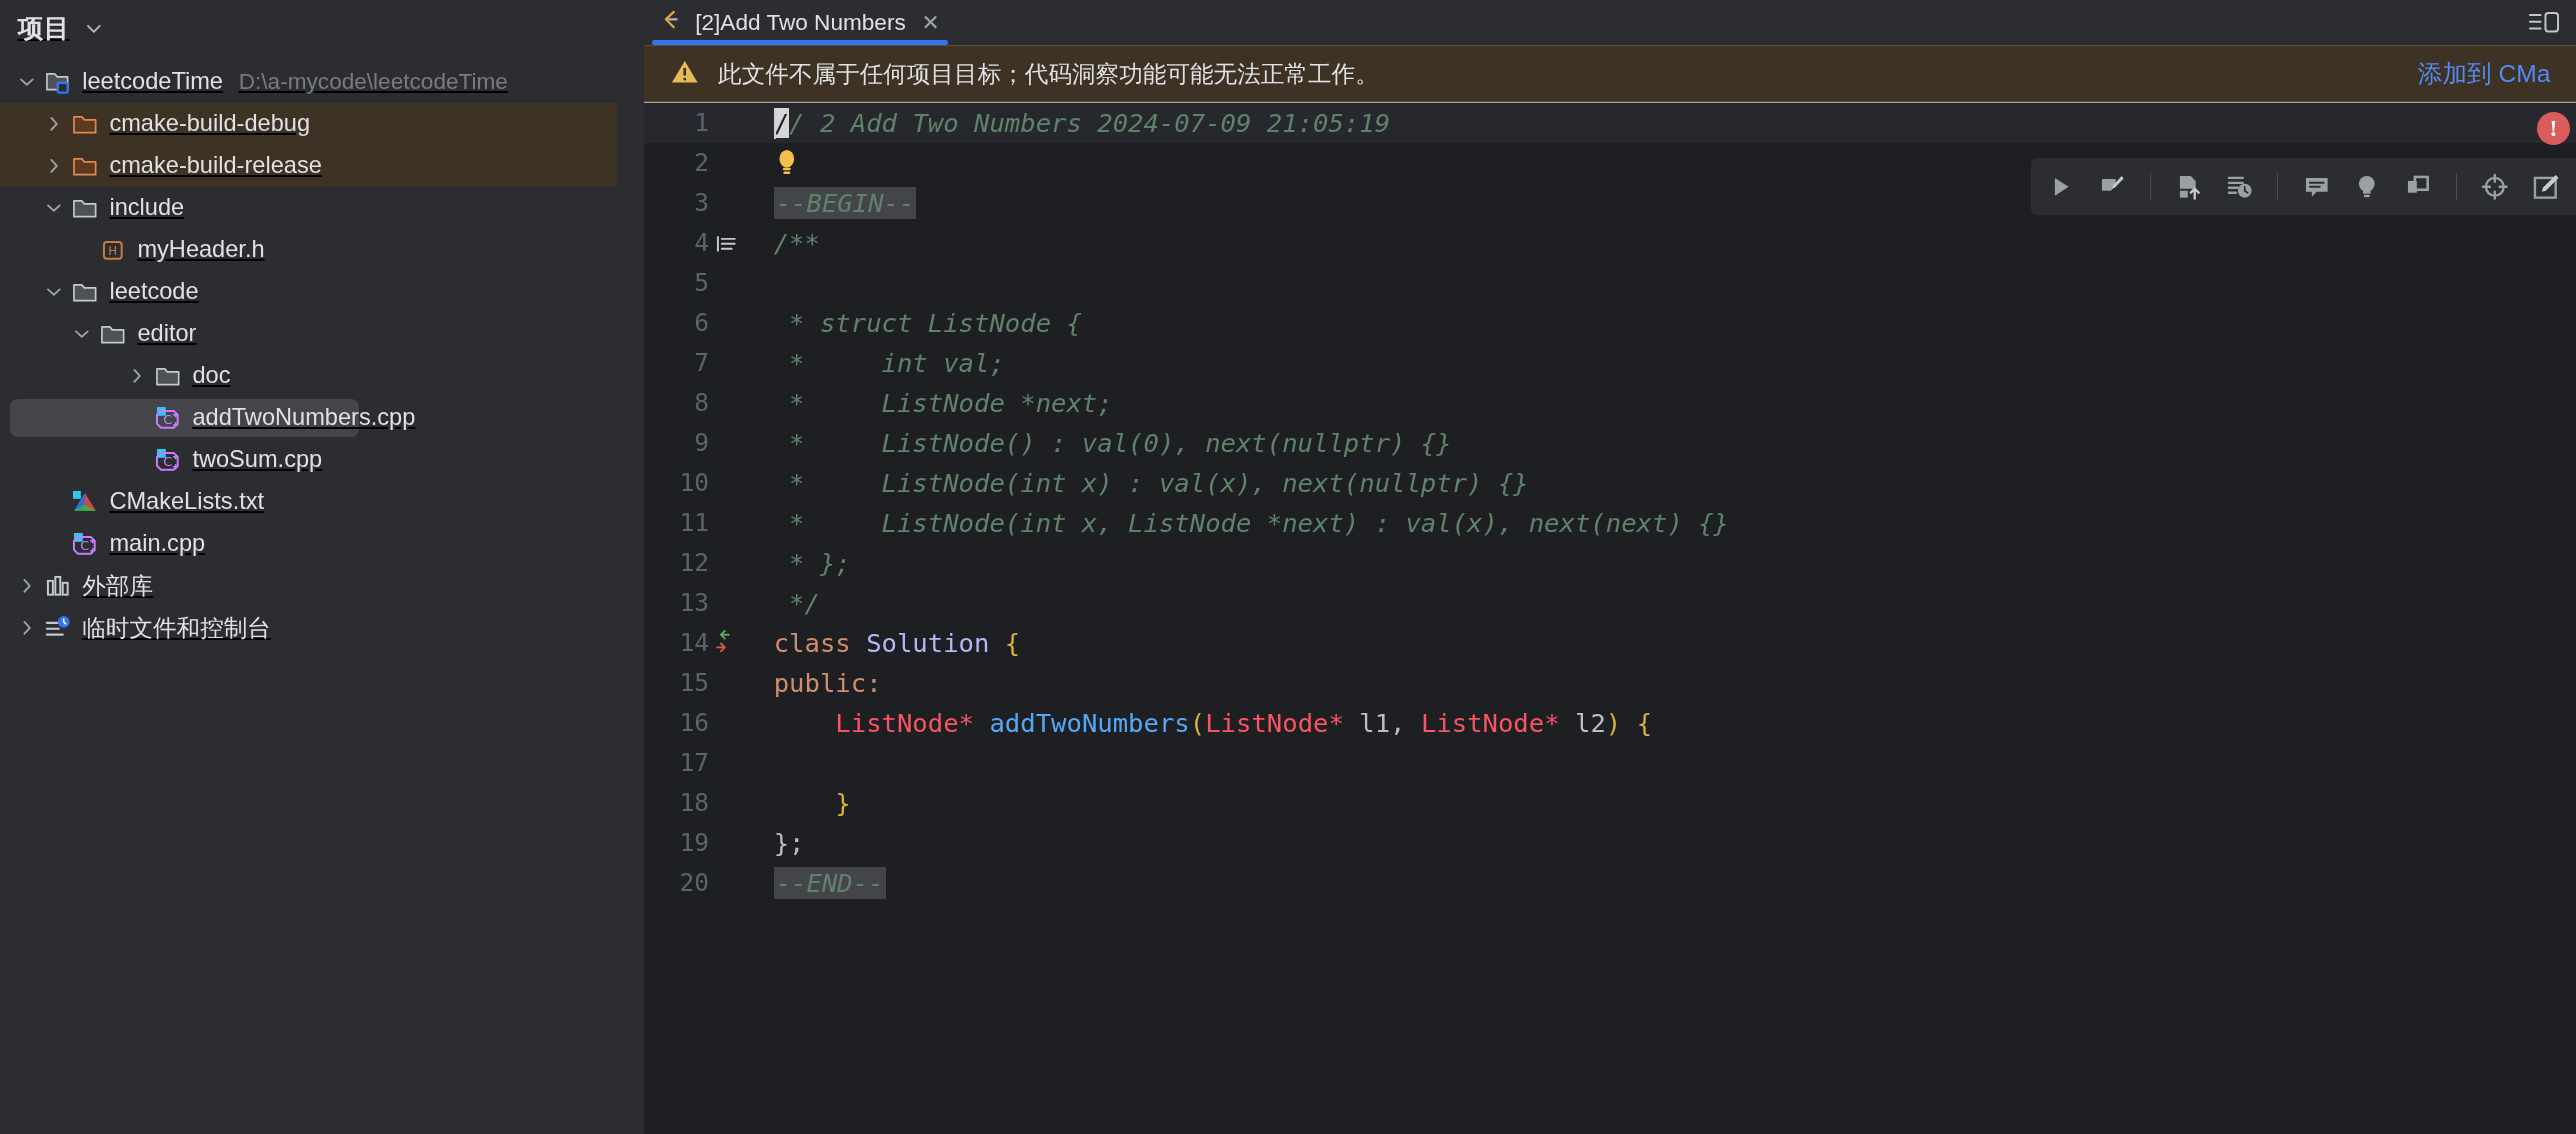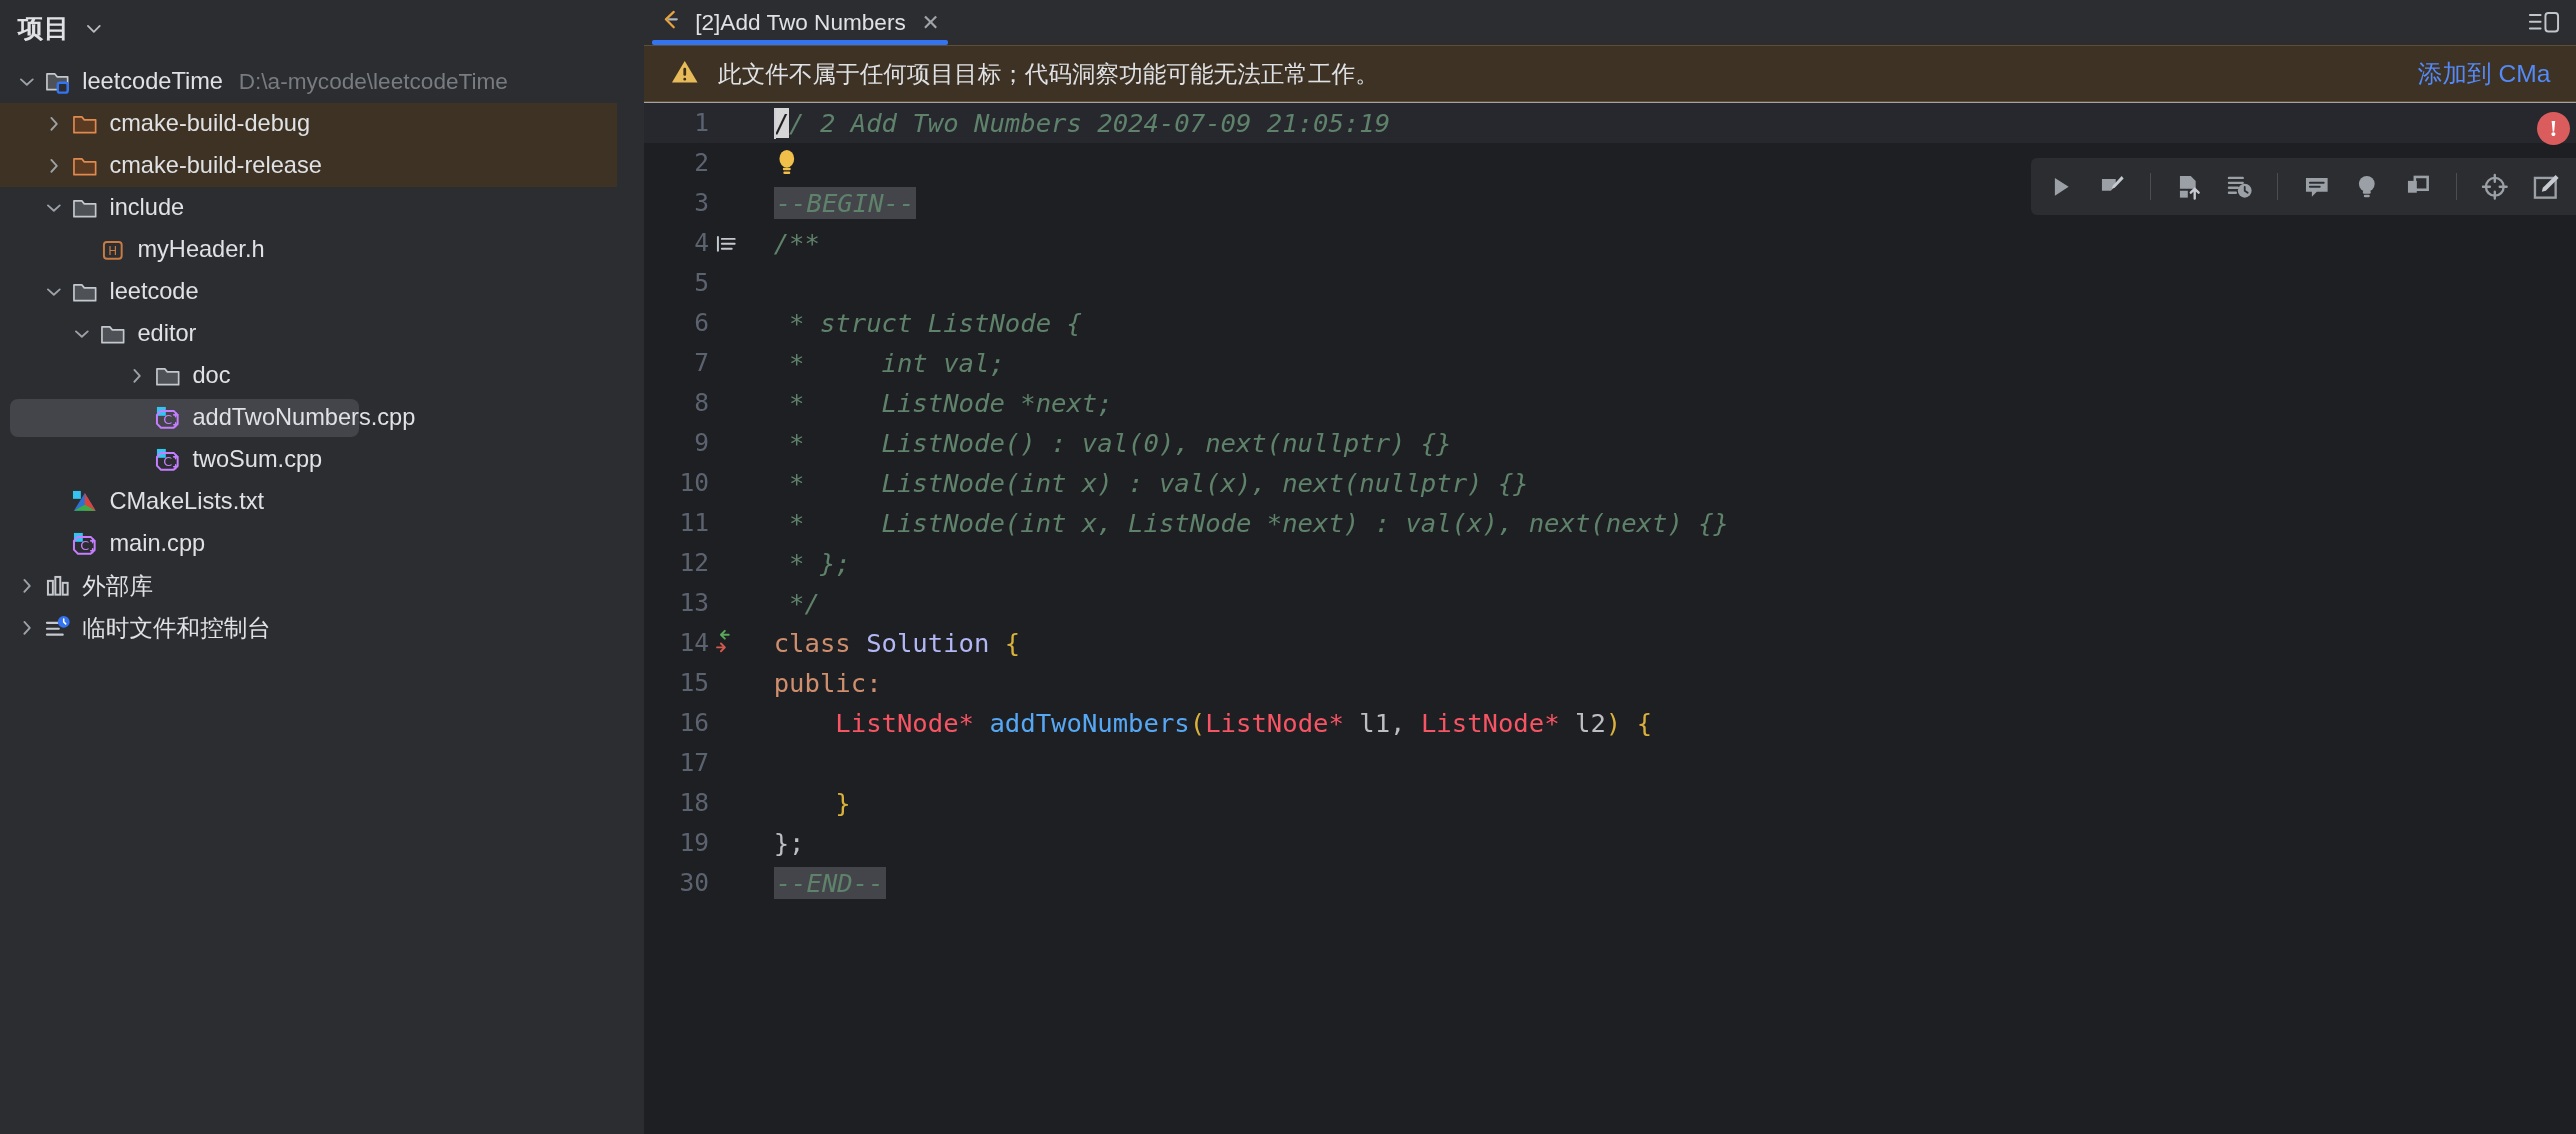--- a/index.html
+++ b/index.html
@@ -10,20 +10,21 @@
     overflow: hidden;
   }
   .root { position: relative; width: 2576px; height: 1134px; display: flex; }
 
   
   .sidebar {
     width: 617px; height: 892px;
     background: #2b2d30;
     position: relative;
     flex: 0 0 617px;
+    text-decoration: underline;
   }
   .sidebar-header {
     height: 57px; display: flex; align-items: center;
     padding-left: 17.7px; gap: 13.8px;
   }
   .sidebar-title {
     font-size: 25.6px; color: #dfe1e5; font-weight: 700;
     letter-spacing: 0.5px;
   }
   .chev-small { width: 19.7px; height: 19.7px; display:inline-block; }
@@ -544,21 +545,21 @@
             <div class="gutter">18</div>
             <div class="gmark"></div>
             <div class="codetext"><span class="plain">    </span><span class="brace">}</span></div>
           </div>
           <div class="crow">
             <div class="gutter">19</div>
             <div class="gmark"></div>
             <div class="codetext"><span class="plain">};</span></div>
           </div>
           <div class="crow">
-            <div class="gutter">30</div>
+            <div class="gutter">20</div>
             <div class="gmark"></div>
             <div class="codetext"><span class="cmt hl-chip">--END--</span></div>
           </div>
         </div>
     </div>
   </div>
 </div>
 
 
 </body></html>

